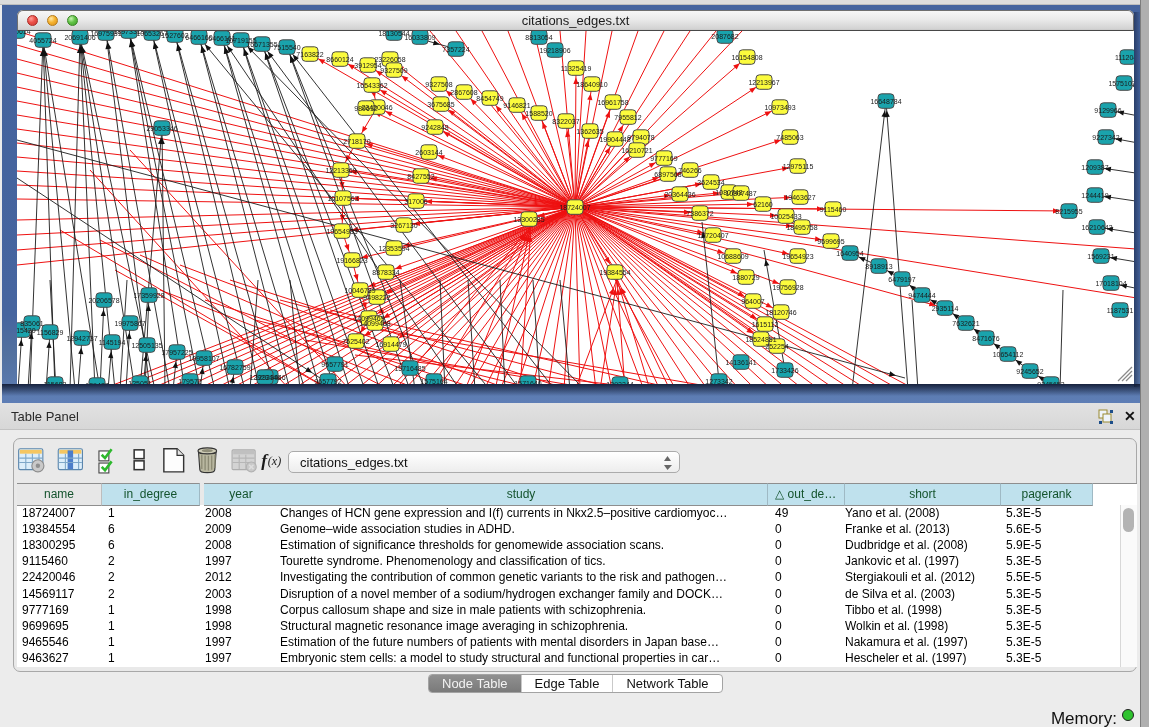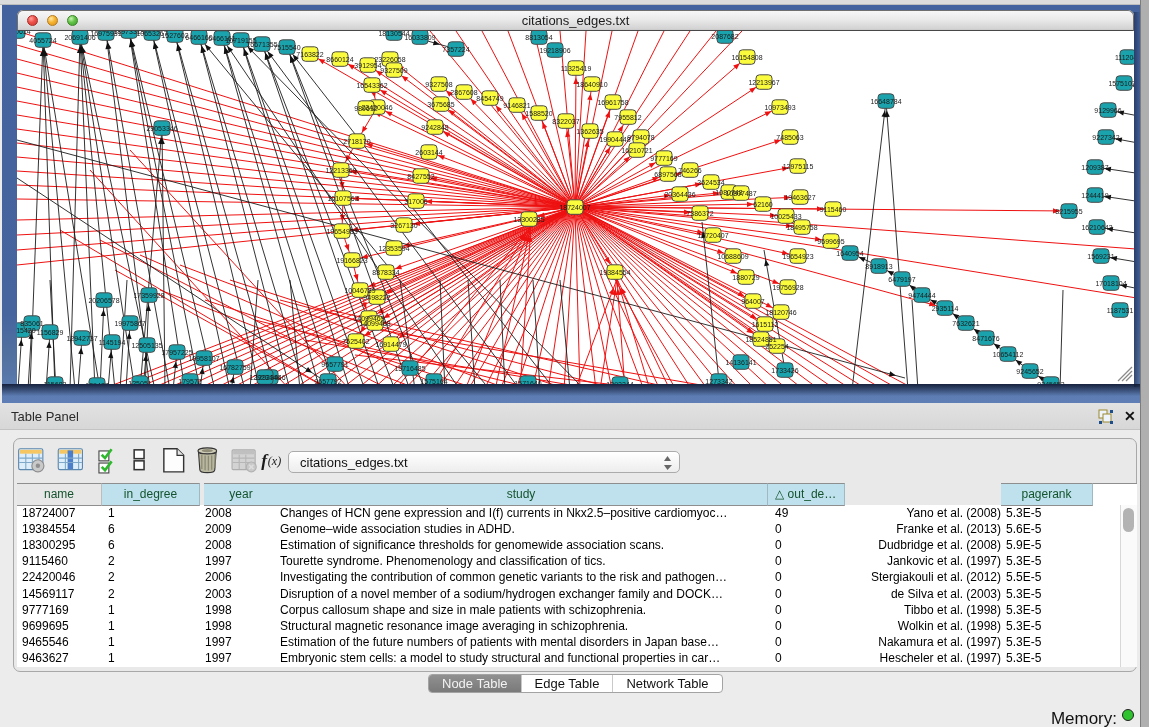--- a/index.html
+++ b/index.html
@@ -22,21 +22,21 @@
 #xicon{position:absolute;left:1124px;top:408px;font-size:14px;font-weight:bold;color:#111}
 #inner{position:absolute;left:13px;top:438px;width:1124px;height:234px;background:#e9e9e9;border:1px solid #a8a8a8;border-radius:7px}
 #dropdown{position:absolute;left:288px;top:451px;width:392px;height:22px;background:linear-gradient(180deg,#ffffff,#ededed);border:1px solid #ababab;border-radius:5px;font-size:13px;color:#111}
 #dropdown span{position:absolute;left:11px;top:3px}
 #tablewrap{position:absolute;left:17px;top:505px;width:1103px;height:162px;background:#fff}
 #headgap{position:absolute;left:1093px;top:483px;width:44px;height:23px;background:#fff;border-top:1px solid #8e8e8e}
 .th{position:absolute;top:483px;height:23px;background:#bfe1ed;border-right:1px solid #9fb9c4;border-top:1px solid #8e8e8e;border-bottom:1px solid #8e8e8e;font-size:12px;color:#14532d;text-align:center;line-height:21px}
 .trow{position:absolute;left:17px;width:1103px;height:16px;font-size:12px;color:#000;white-space:nowrap}
 .trow span{position:absolute;top:0;line-height:16px}
 .c-name{left:5px} .c-ind{left:91px} .c-year{left:188px} .c-title{left:263px}
-.c-out{left:758px} .c-short{left:828px;width:156px;text-align:right} .c-pr{left:989px}
+.c-out{left:758px} .c-short{left:828px;width:156px;text-align:left} .c-pr{left:989px}
 #vscroll{position:absolute;left:1120px;top:505px;width:17px;height:162px;background:#fafafa;border-left:1px solid #d8d8d8}
 #vthumb{position:absolute;left:1123px;top:508px;width:11px;height:24px;border-radius:5.5px;background:#b3b3b3}
 #tabs{position:absolute;left:428px;top:674px;height:19px;display:flex;border:1px solid #a3a3a3;border-radius:4px;overflow:hidden;background:#fff;font-size:13px}
 #tabs div{padding:0 13px;line-height:17px;color:#111}
 #tabs .sel{background:linear-gradient(180deg,#909090,#7a7a7a);color:#f3f3f3}
 #tabs .sep{border-left:1px solid #c9c9c9;padding:0}
 #status{position:absolute;left:1040px;width:77px;text-align:right;top:709px;font-size:17px;color:#111}
 #memdot{position:absolute;left:1122px;top:709px;width:12px;height:12px;border-radius:50%;background:#2fc32f;border:1.3px solid #222}
 </style></head>
 <body>
@@ -584,20 +584,21 @@
         <path d="M4.5 14L1 9h8z" fill="#666"></path>
  </svg>
 </div>
 <div id="tablewrap"></div>
 <div id="headgap"></div>
 <div class="th" style="left:17px;width:85px;background:#e7e7e7;border-right:1px solid #bdbdbd">name</div>
 <div class="th" style="left:102px;width:98px">in_degree</div>
 <div class="th" style="left:204px;width:75px">year</div>
 <div class="th" style="left:275px;width:493px">study</div>
 <div class="th" style="left:768px;width:77px;text-align:left;padding-left:7px">△ out_de…</div>
+<div class="th" style="left:845px;width:156px">short</div>
 <div class="th" style="left:1001px;width:92px">pagerank</div>
 <div class="trow" style="top:505.0px">
       <span class="c-name">18724007</span>
       <span class="c-ind">1</span>
       <span class="c-year">2008</span>
       <span class="c-title">Changes of HCN gene expression and I(f) currents in Nkx2.5–positive cardiomyoc…</span>
       <span class="c-out">49</span>
       <span class="c-short">Yano et al. (2008)</span>
       <span class="c-pr">5.3E-5</span>
     </div>
@@ -624,21 +625,21 @@
       <span class="c-ind">2</span>
       <span class="c-year">1997</span>
       <span class="c-title">Tourette syndrome. Phenomenology and classification of tics.</span>
       <span class="c-out">0</span>
       <span class="c-short">Jankovic et al. (1997)</span>
       <span class="c-pr">5.3E-5</span>
     </div>
 <div class="trow" style="top:569.4px">
       <span class="c-name">22420046</span>
       <span class="c-ind">2</span>
-      <span class="c-year">2006</span>
+      <span class="c-year">2012</span>
       <span class="c-title">Investigating the contribution of common genetic variants to the risk and pathogen…</span>
       <span class="c-out">0</span>
       <span class="c-short">Stergiakouli et al. (2012)</span>
       <span class="c-pr">5.5E-5</span>
     </div>
 <div class="trow" style="top:585.5px">
       <span class="c-name">14569117</span>
       <span class="c-ind">2</span>
       <span class="c-year">2003</span>
       <span class="c-title">Disruption of a novel member of a sodium/hydrogen exchanger family and DOCK…</span>

